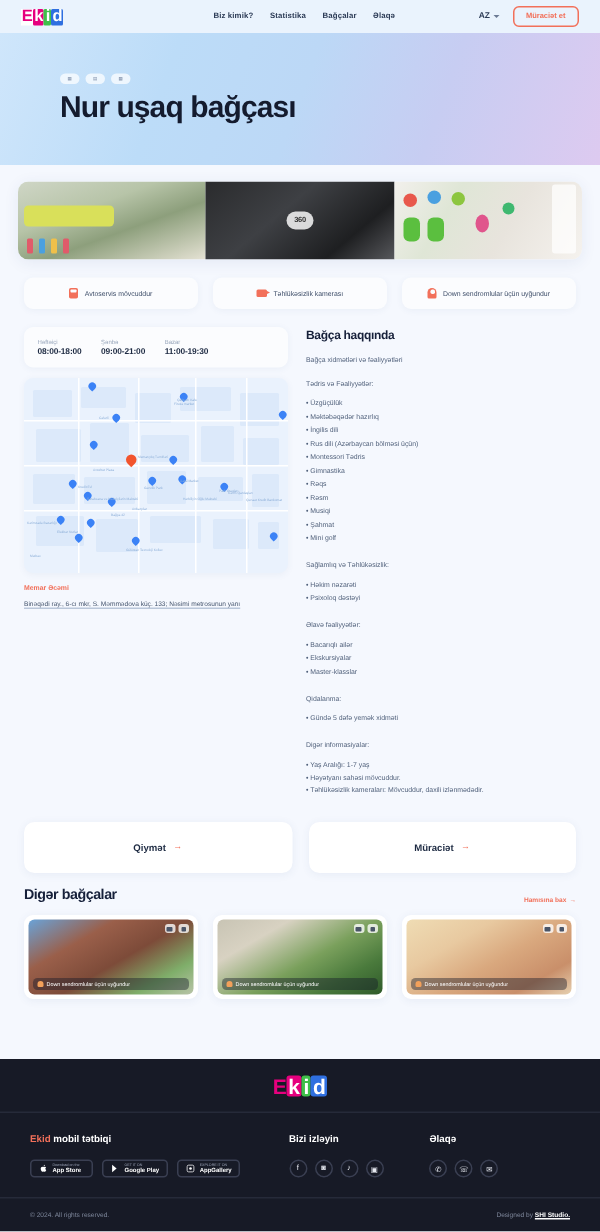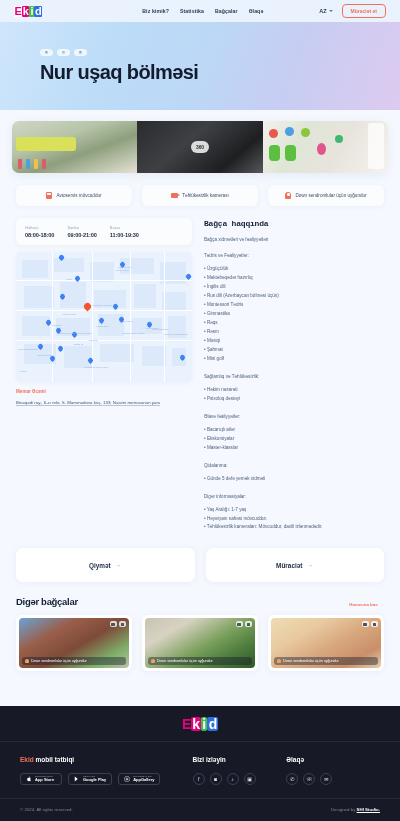--- a/index.html
+++ b/index.html
@@ -121,38 +121,38 @@
   .pin i { display:block; width:5px;height:5px;border-radius:50% 50% 50% 0; transform: rotate(-45deg); background:#3b82f6;}
   .pin.red i { background:#f2542d; width:7px;height:7px;}
   .pin.red { width:7px;height:9px;}
   .mlab { position: absolute; font-size: 2.2px; color: #8fb0d9; white-space: nowrap; }
 
   .addr-area { margin-top: 7px; }
   .addr-title { font-size: 4.6px; color: #f2705a; font-weight: 600; margin-bottom: 5px;}
   .addr-txt { font-size: 4.4px; color: #46566f; line-height: 1.9; text-decoration: underline; text-decoration-color:#b9c6d9;}
 
   .col-right { flex: 1; padding-top: 1px; }
-  .about-h { font-size: 8px; font-weight: 700; color: #16203a; margin-bottom: 8px; letter-spacing: -0.2px; font-family: Liberation Mono, monospace;}
+  .about-h { font-size: 8px; font-weight: 700; color: #16203a; margin-bottom: 8px; letter-spacing: -0.2px;}
   .about-p { font-size: 4.6px; color: #52627c; line-height: 1.6; margin-bottom: 10px; }
   .about-sec-h { font-size: 4.6px; color: #52627c; margin-bottom: 7px; }
   .about-li { font-size: 4.6px; color: #52627c; line-height: 1.95; }
   .gap10 { height: 10px; }
 
   
   .actions { display: flex; gap: 11px; margin: 16px 16px 0; }
   .act {
     flex: 1; height: 34px; background: #fff; border-radius: 7px;
     display: flex; align-items: center; justify-content: center; gap: 5px;
     box-shadow: 0 1px 6px rgba(50,80,140,.07); cursor: pointer;
   }
   .act-t { font-size: 6.4px; font-weight: 600; color: #1d2a42; }
   .arrow { color: #f2705a; font-size: 6px; }
 
   
-  .sec-head { display: flex; align-items: flex-end; margin: 14px 16px 0; }
+  .sec-head { display: flex; align-items: flex-end; margin: 9px 16px 0; }
   .sec-title { font-size: 9.5px; font-weight: 700; color: #16203a; letter-spacing:-0.3px;}
   .see-all { margin-left: auto; font-size: 4.4px; color: #f2705a; font-weight: 600; display:flex; align-items:center; gap:2px; cursor:pointer;}
 
   .cards { display: flex; gap: 10px; margin: 8px 16px 0; }
   .kcard {
     flex: 1; background: #fff; border-radius: 6px; padding: 3px;
     box-shadow: 0 1px 6px rgba(50,80,140,.07);
   }
   .kimg { height: 50px; border-radius: 4px; position: relative; overflow: hidden; }
   .ki1 { background: linear-gradient(150deg,#6aa3d8 0%,#9a5f4a 30%,#7d4b39 55%,#7fae6a 80%,#b9c4a8 100%); }
@@ -230,21 +230,21 @@
     </div>
   </div>
 
   <div class="hero">
     <div class="hero-text">
       <div class="badge-row">
         <div class="mini-badge">▦</div>
         <div class="mini-badge">▤</div>
         <div class="mini-badge">▩</div>
       </div>
-      <div class="hero-title">Nur uşaq bölməsi</div>
+      <div class="hero-title">Nur uşaq bağçası</div>
     </div>
   </div>
 
   <div class="gallery">
     <div class="g-cell g1">
       <div class="flower" style="left:6px;bottom:4px;width:4px;height:10px;background:#e05b6a;border-radius:1px"></div>
       <div class="flower" style="left:14px;bottom:4px;width:4px;height:10px;background:#4aa0e0;border-radius:1px"></div>
       <div class="flower" style="left:22px;bottom:4px;width:4px;height:10px;background:#f0c04a;border-radius:1px"></div>
       <div class="flower" style="left:30px;bottom:4px;width:4px;height:10px;background:#e05b6a;border-radius:1px"></div>
       <div class="flower" style="left:4px;top:16px;width:60px;height:14px;background:#d9e05a;border-radius:3px"></div>

